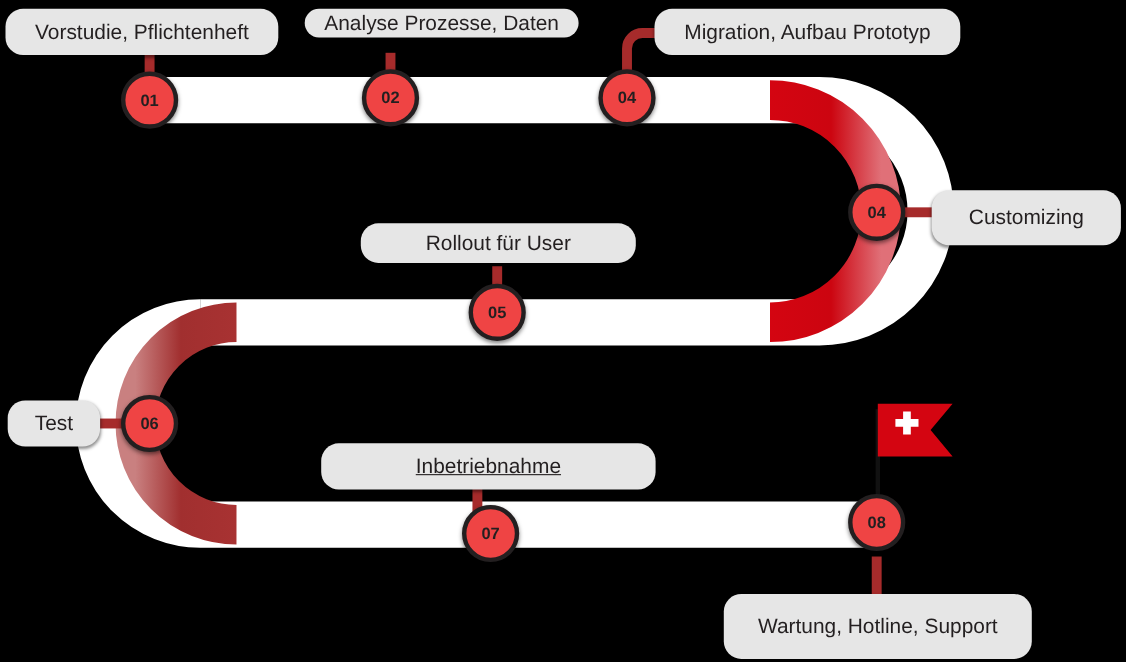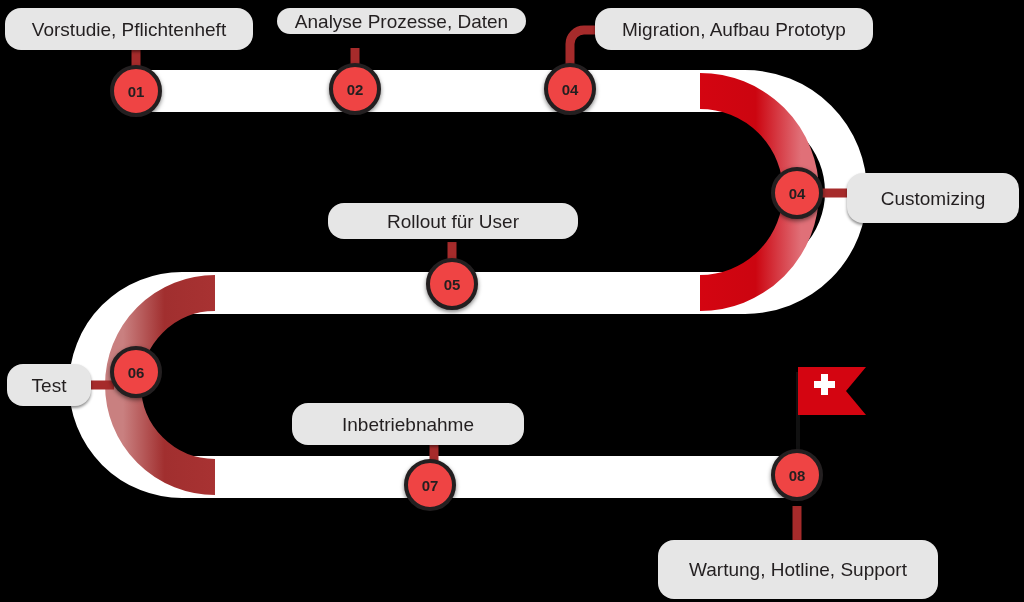--- a/index.html
+++ b/index.html
@@ -133,33 +133,33 @@
   <div class="label-box" style="left:277px; top:8px; width:249px; height:26px;">Analyse Prozesse, Daten</div>
 
   <div class="label-box" style="left:595px; top:8px; width:278px; height:42px;">Migration, Aufbau Prototyp</div>
 
   <div class="label-box" style="left:847px; top:173px; width:172px; height:50px;">Customizing</div>
 
   <div class="label-box" style="left:328px; top:203px; width:250px; height:36px;">Rollout für User</div>
 
   <div class="label-box" style="left:7px; top:364px; width:84px; height:42px;">Test</div>
 
-  <div class="label-box" style="left:292px; top:403px; width:232px; height:42px;">Inbetriebnahme</div>
+  <div class="label-box" style="left:292px; top:403px; width:304px; height:42px;text-decoration:underline;">Inbetriebnahme</div>
 
   <div class="label-box" style="left:658px; top:540px; width:280px; height:59px;">Wartung, Hotline, Support</div>
 
   <div class="node" style="left:110px; top:65px;">01</div>
 
   <div class="node" style="left:329px; top:63px;">02</div>
 
   <div class="node" style="left:544px; top:63px;">04</div>
 
   <div class="node" style="left:771px; top:167px;">04</div>
 
   <div class="node" style="left:426px; top:258px;">05</div>
 
-  <div class="node" style="left:110px; top:346px;">06</div>
+  <div class="node" style="left:110px; top:359px;">06</div>
 
-  <div class="node" style="left:404px; top:459px;">07</div>
+  <div class="node" style="left:420px; top:459px;">07</div>
 
   <div class="node" style="left:771px; top:449px;">08</div>
 
 </div>
 
 </body></html>

